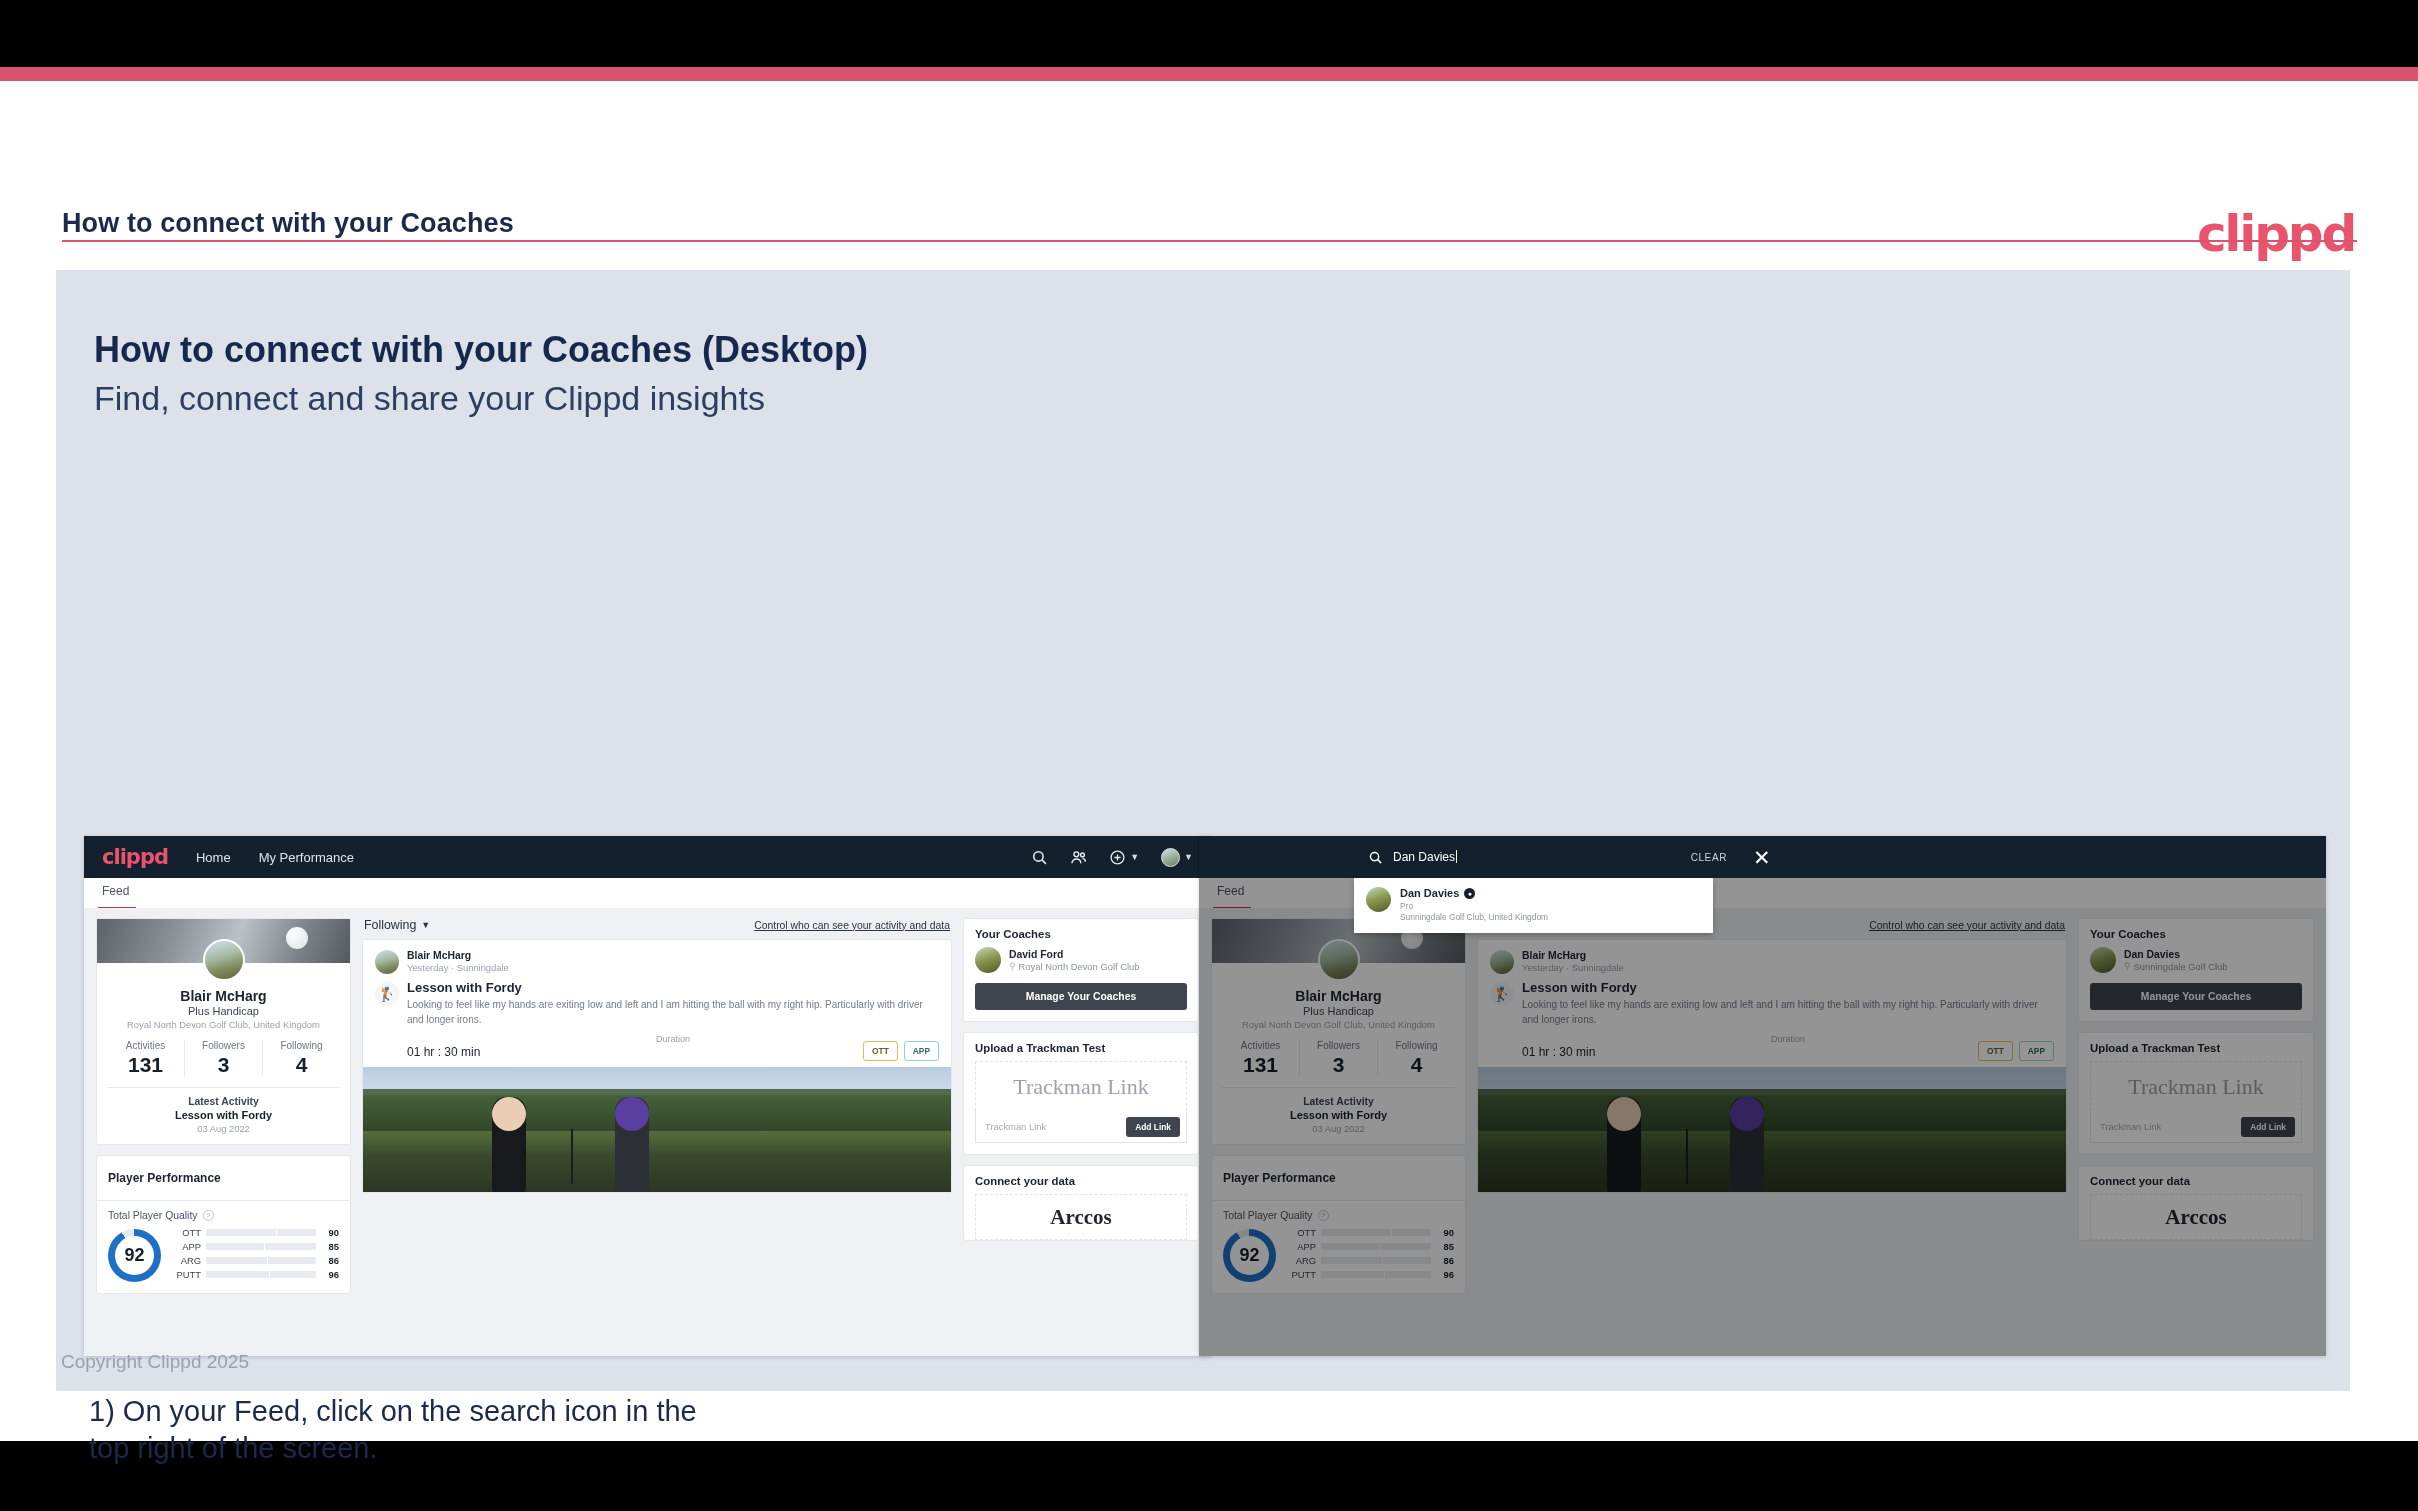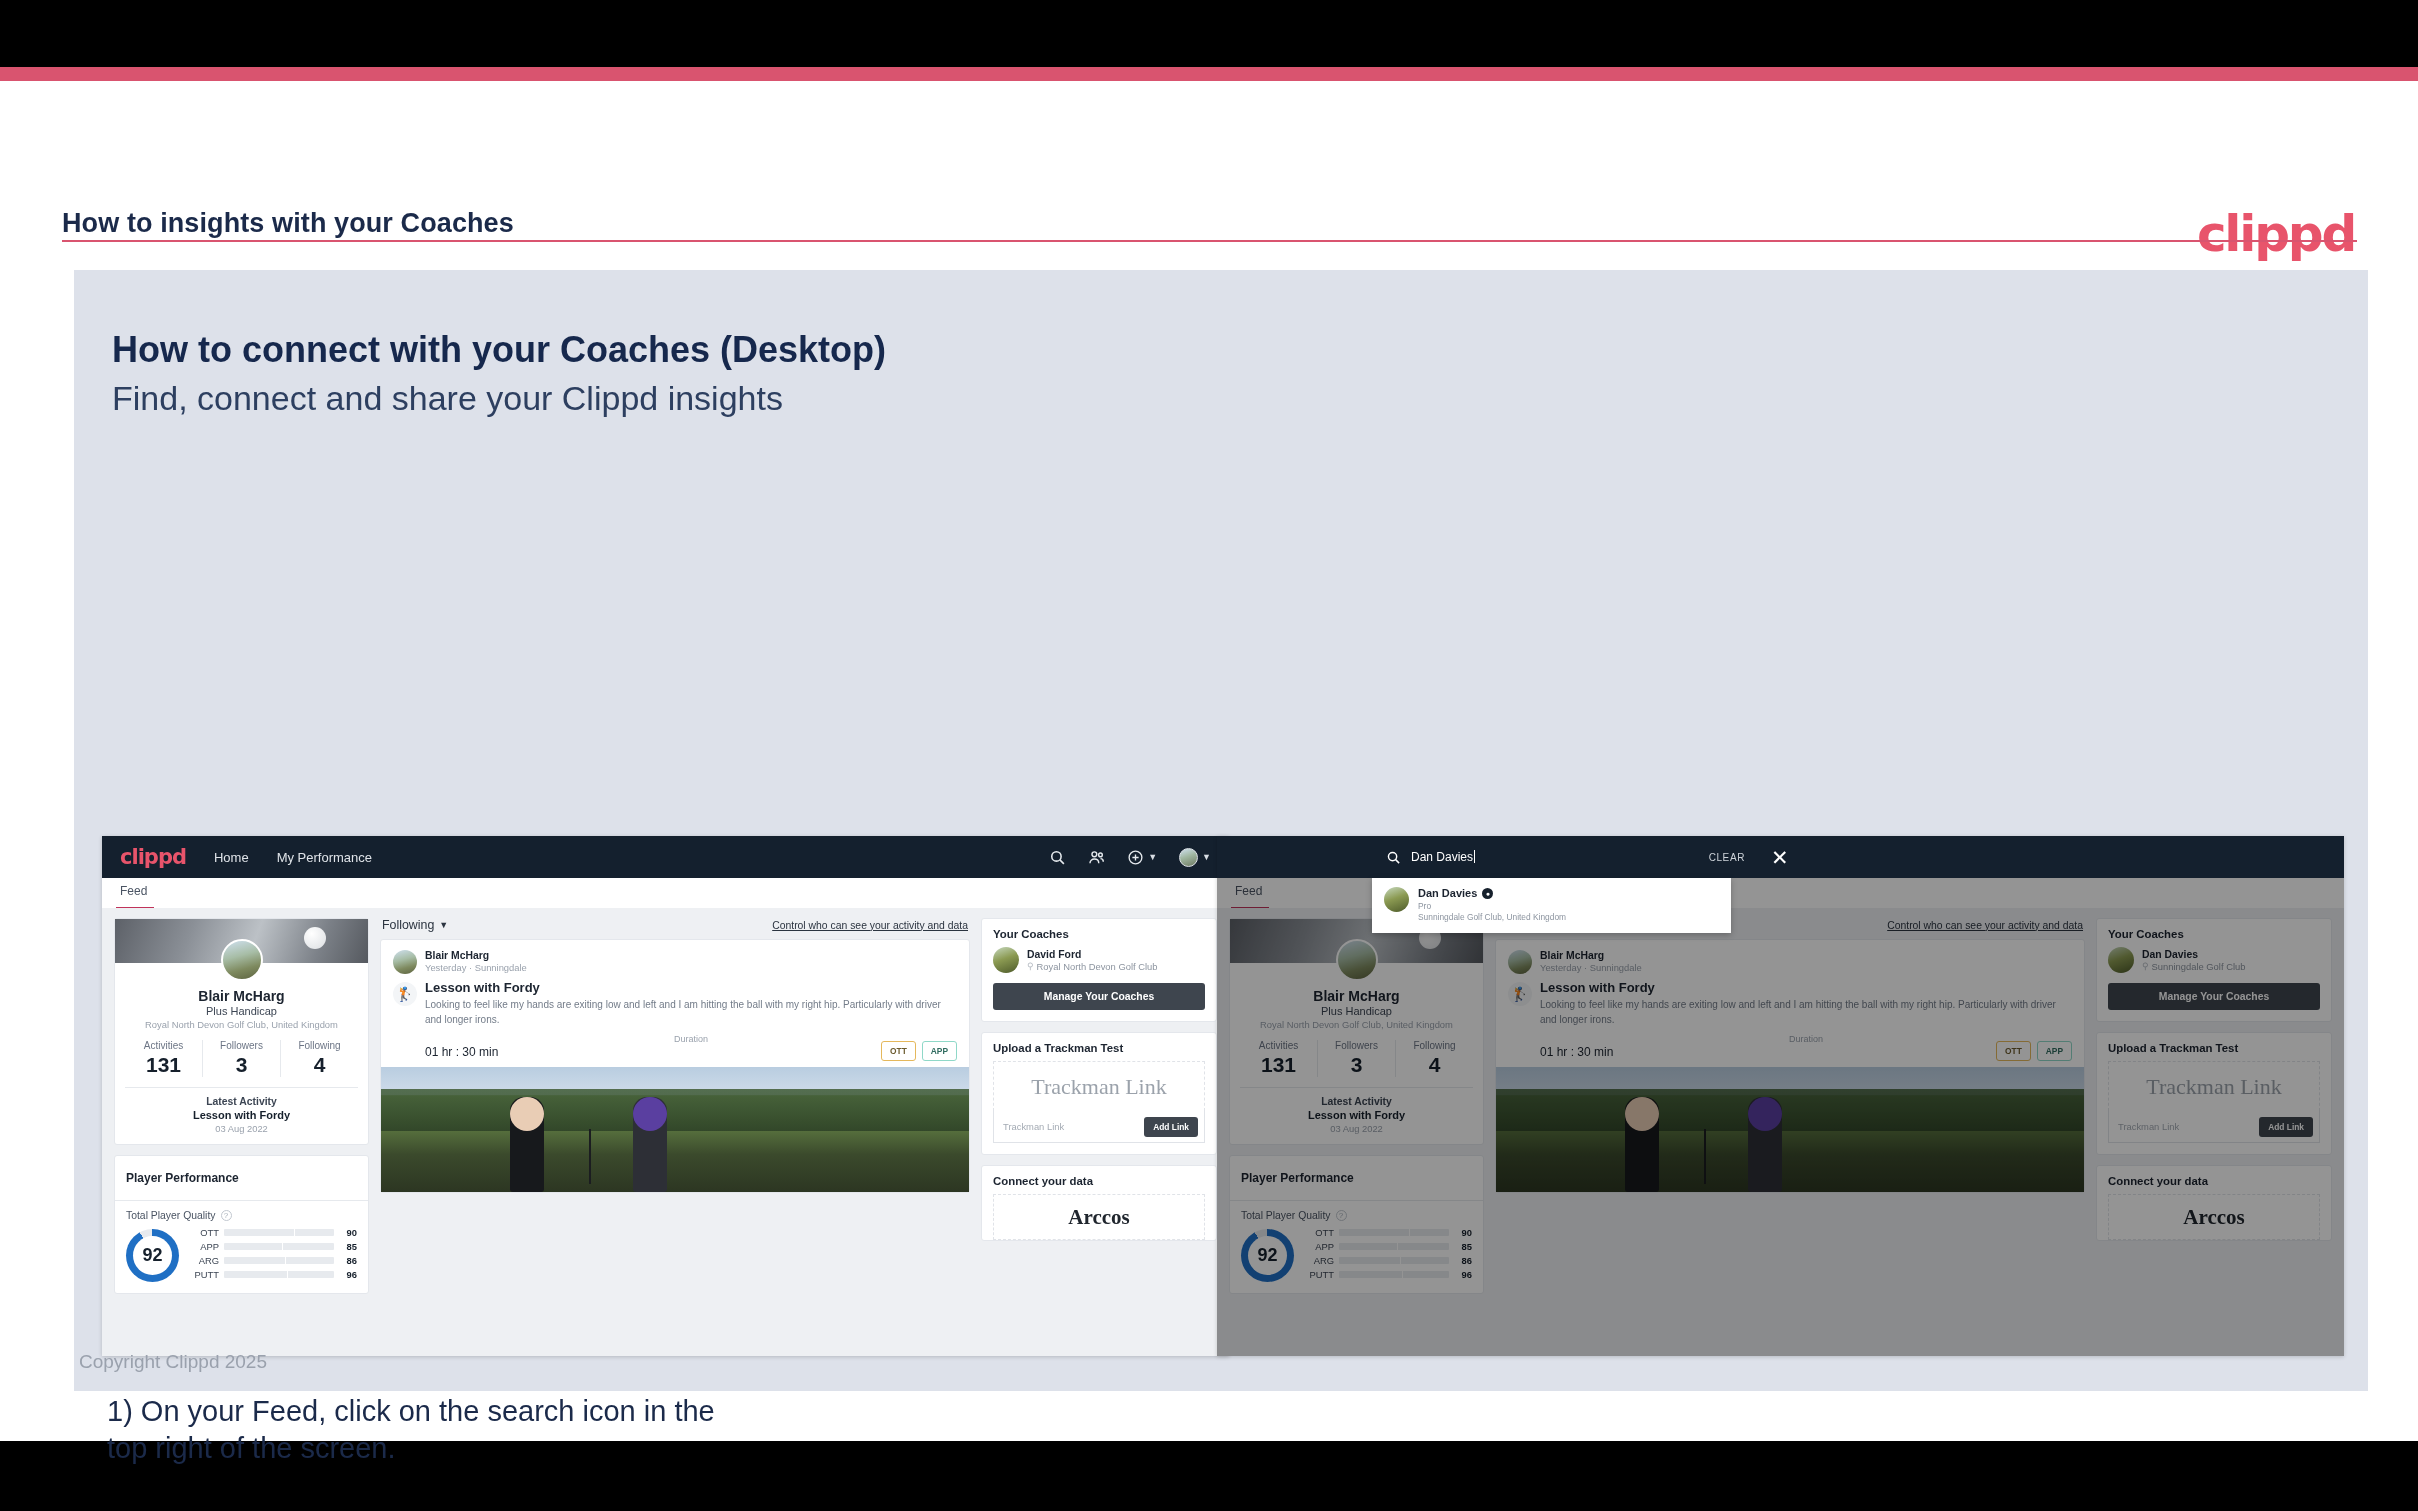--- a/index.html
+++ b/index.html
@@ -24,21 +24,21 @@
   }
   .brand-logo {
     position:absolute; right:64px; top:124px;
     font-size:50px; font-weight:800; color:#e8546b;
     letter-spacing:-2.2px; font-family:"DejaVu Sans", sans-serif;
   }
   .hdr-rule { position:absolute; left:62px; right:62px; top:240px; height:2px; background:#d9546f; }
 
   
   .panel {
-    position:absolute; left:74px; top:270px;
+    position:absolute; left:56px; top:270px;
     width:2294px; height:1121px; background:#dde1ea;
   }
   .panel-title {
     position:absolute; left:38px; top:59px;
     font-size:36px; font-weight:700; color:#16284d;
   }
   .panel-sub {
     position:absolute; left:38px; top:109px;
     font-size:34px; font-weight:400; color:#2d3f60;
   }
@@ -256,21 +256,21 @@
 </head>
 <body>
 
 <div class="slide">
 
   <div class="band-top"></div>
   <div class="band-pink"></div>
   <div class="band-bottom"></div>
 
   <div class="slide-header">
-    <div class="hdr-title">How to insights with your Coaches</div>
+    <div class="hdr-title">How to connect with your Coaches</div>
     <div class="brand-logo">clippd</div>
   </div>
   <div class="hdr-rule"></div>
 
   <div class="panel">
     <div class="panel-title">How to connect with your Coaches (Desktop)</div>
     <div class="panel-sub">Find, connect and share your Clippd insights</div>
 
     <div class="shot shot-1">
       <div class="app">

